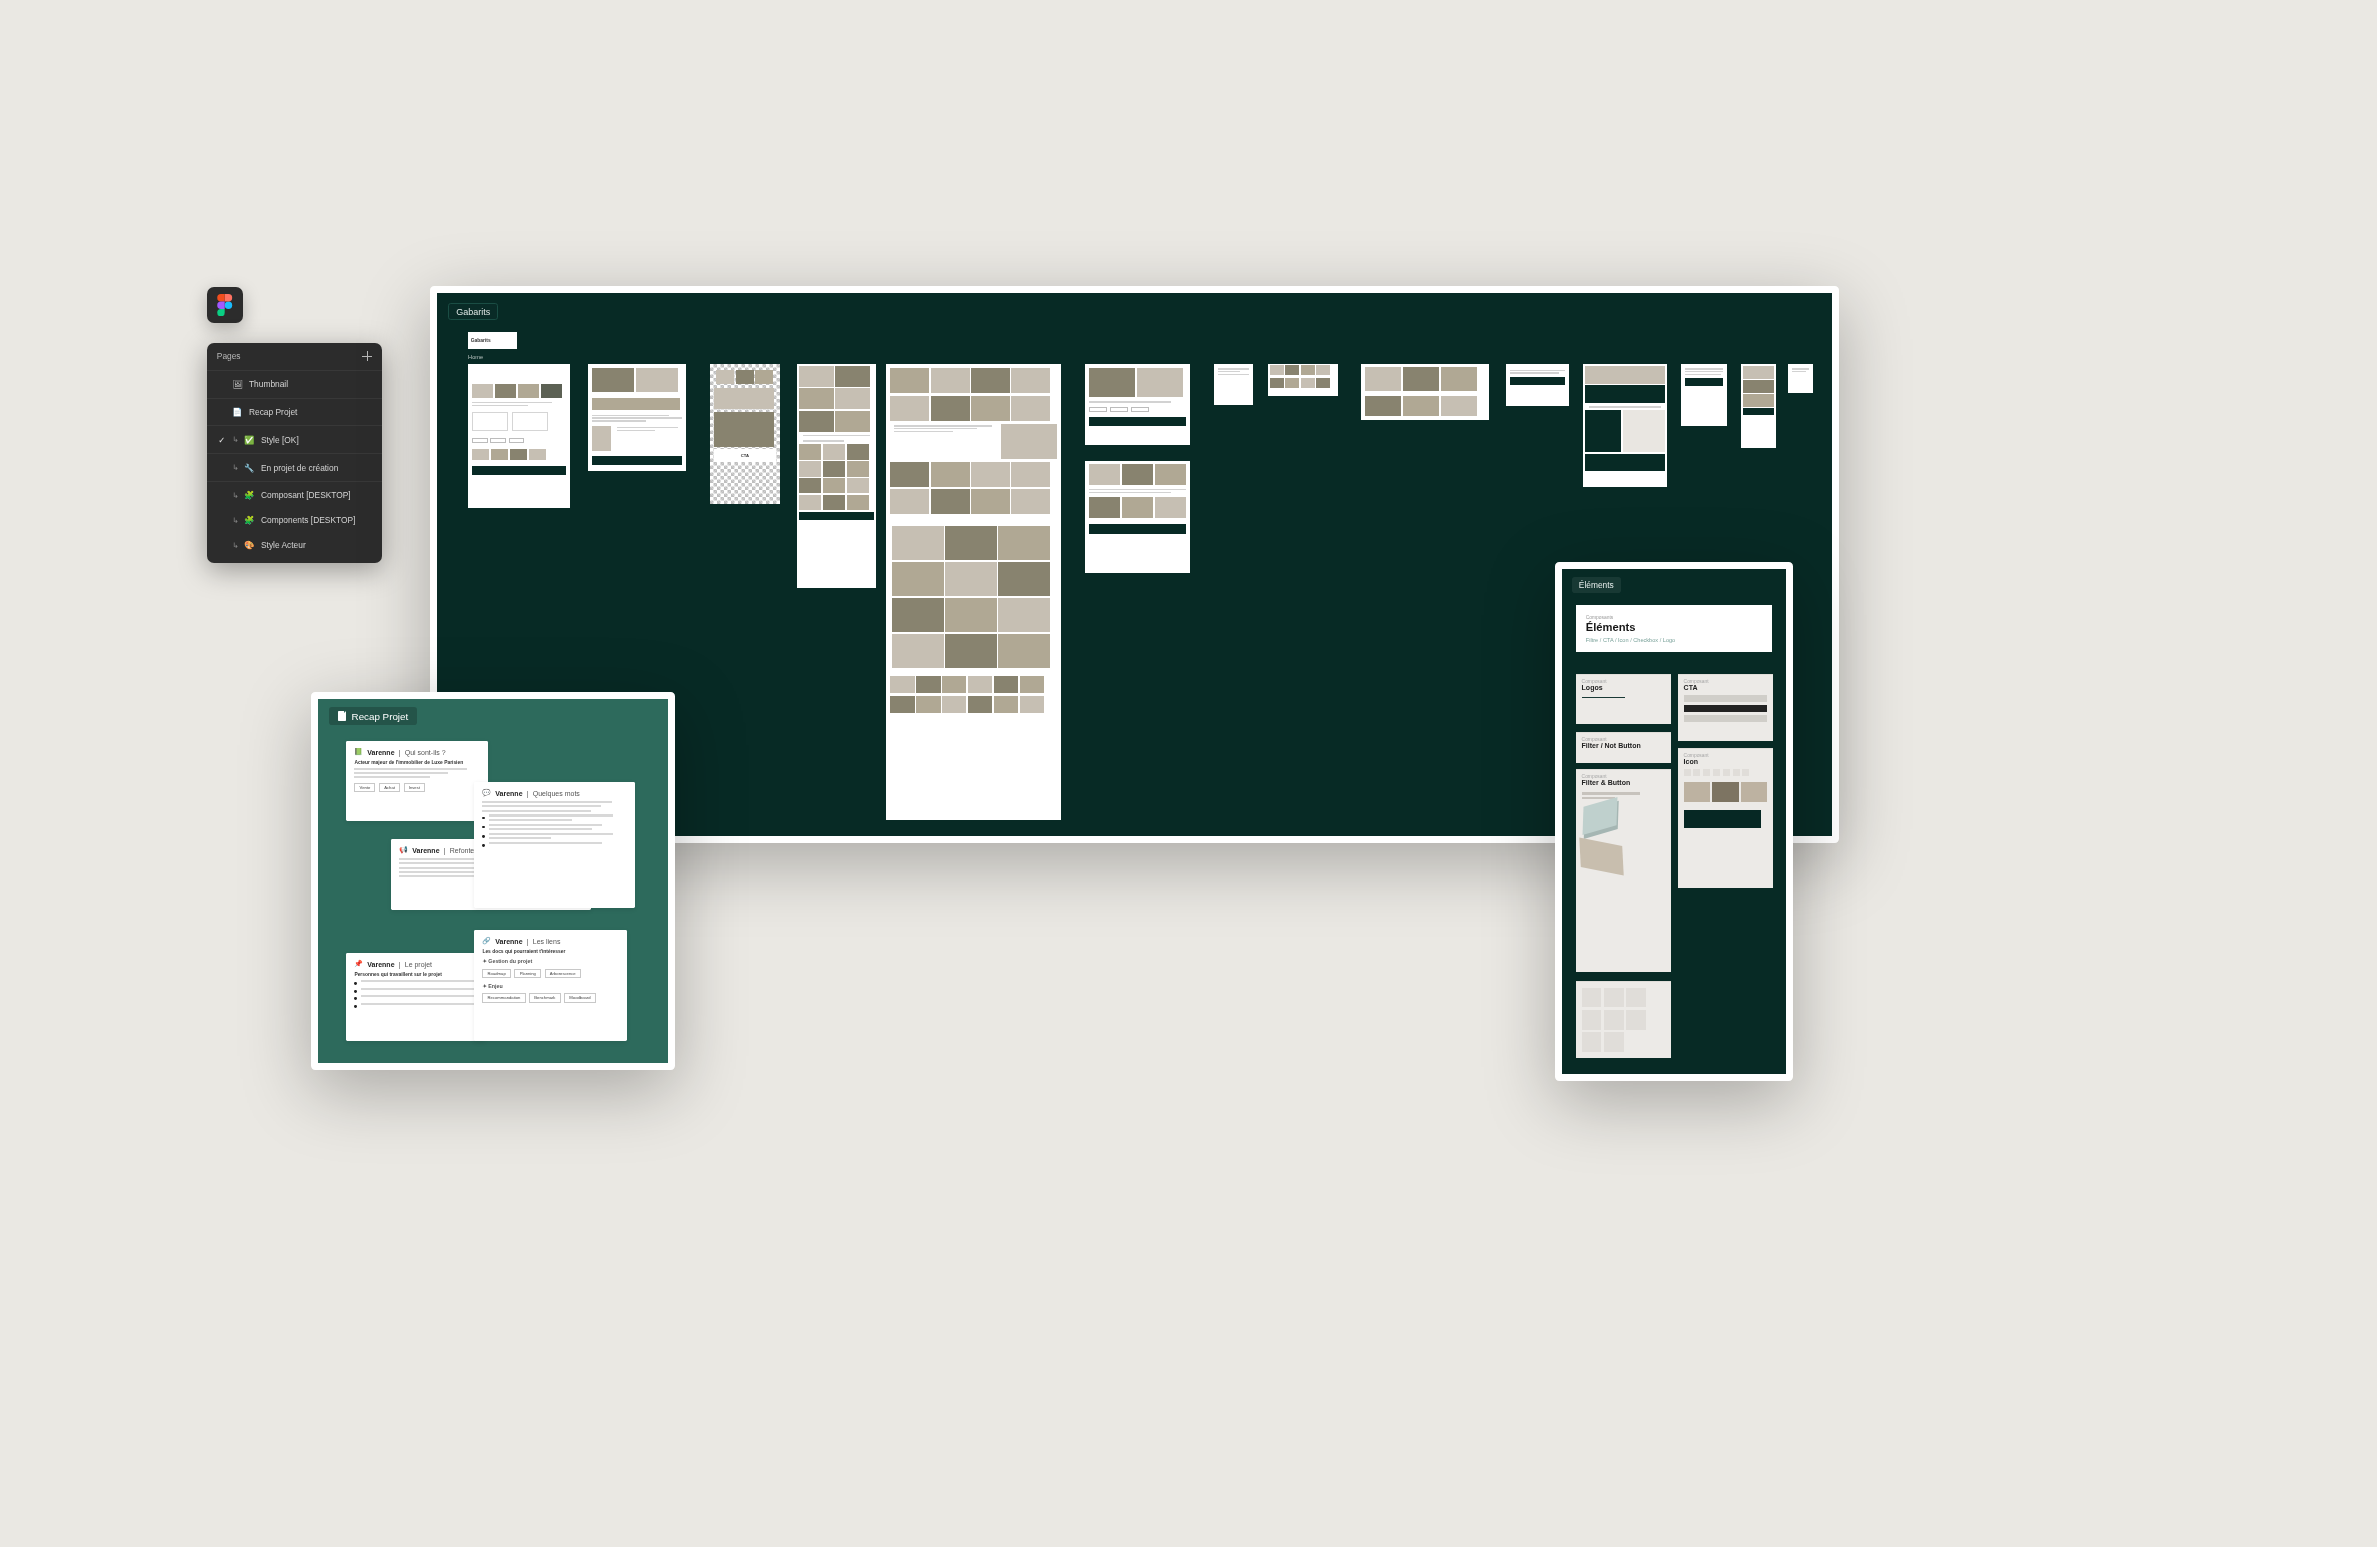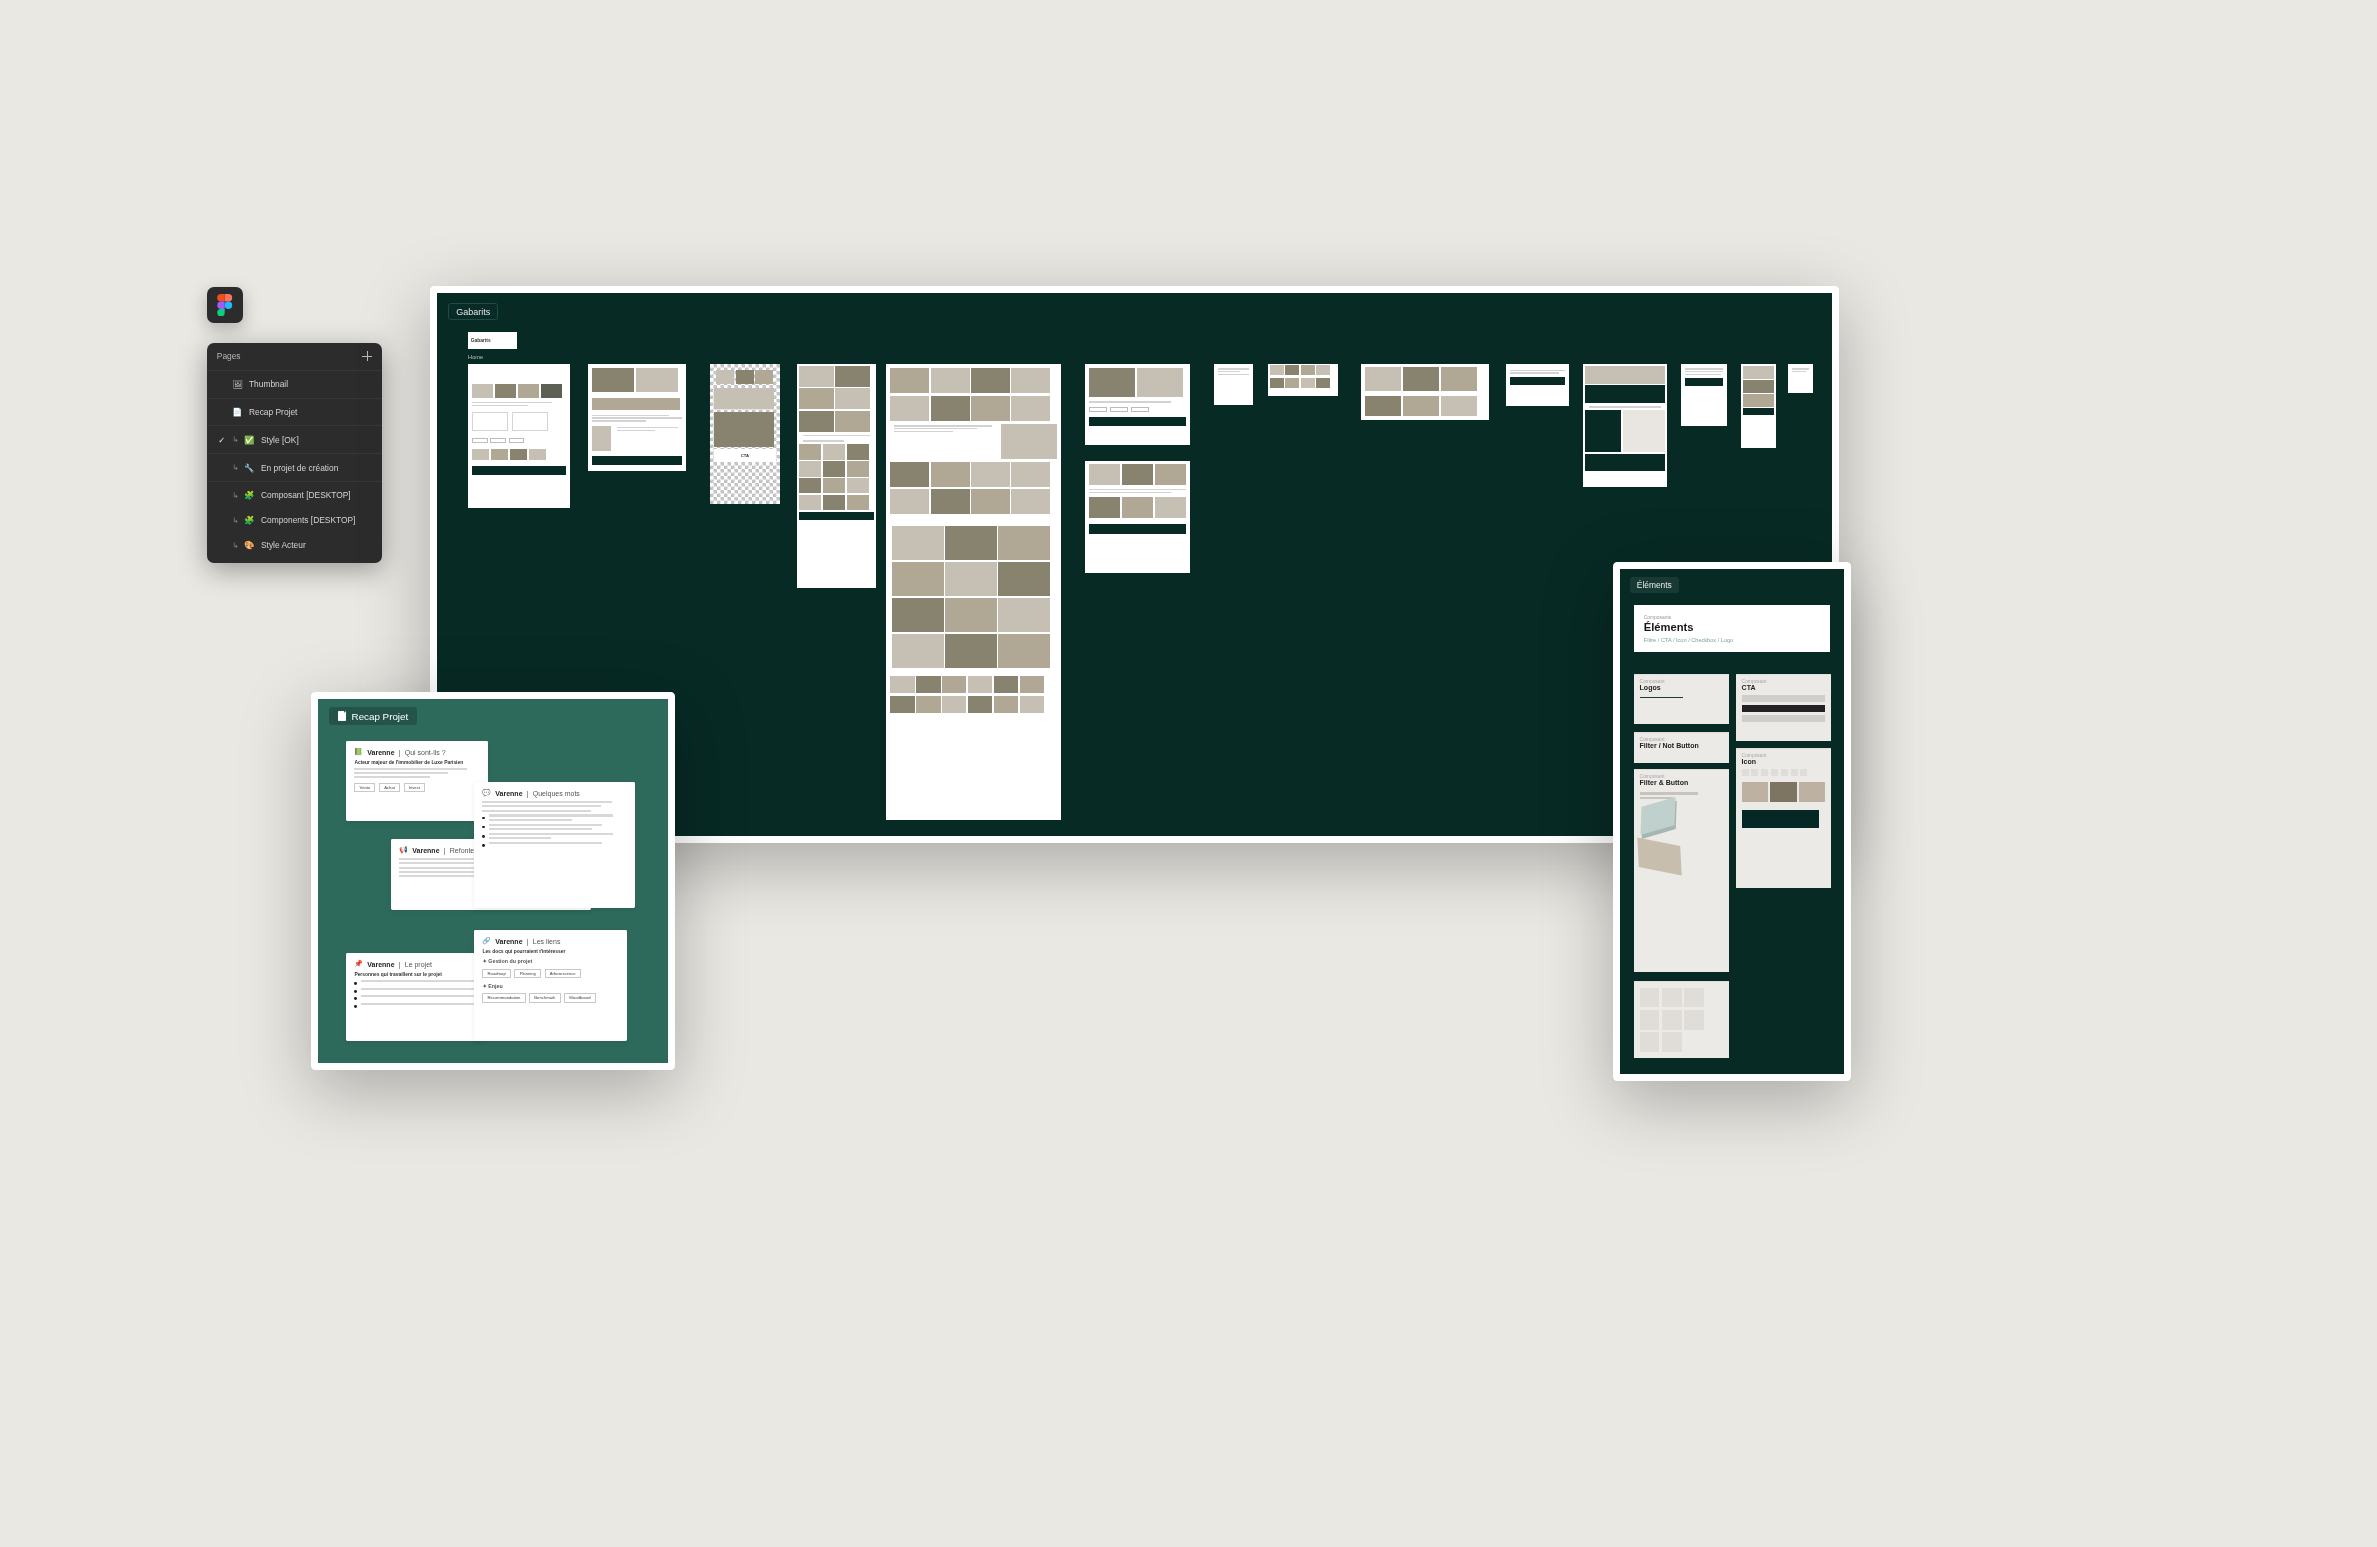--- a/index.html
+++ b/index.html
@@ -55,21 +55,21 @@
   .card-h .thin { font-weight:400; color:#555;}
   .card .line { height:2.1px; background:#d8d8d8; margin:2.1px 0;}
   .card .line.s1{width:90%}.card .line.s2{width:75%}.card .line.s3{width:60%}.card .line.s4{width:45%}.card .line.s5{width:82%}
   .chips { display:flex; gap:3.5px; flex-wrap:wrap; margin-top:4.2px;}
   .chip { border:0.7px solid #c8c8c8; padding:1.4px 4.2px; font-size:4.2px; color:#444;}
   .bullet { display:flex; gap:4.2px; align-items:flex-start; font-size:4.9px; color:#333; margin-top:2.8px;}
   .blk-dot{width:2.8px;height:2.8px;border-radius:50%;background:#222;margin-top:2.1px;flex-shrink:0;}
   .sub-h { font-size:5.3px; font-weight:700; color:#555; margin-top:4.2px; }
 
   
-  .elements { position:absolute; left:1613px; top:562px; width:238px; height:519px; background:#072a25; border:7px solid #fff; border-radius:4.2px; box-shadow:0 19.6px 70px rgba(0,0,0,.28); overflow:hidden;}
+  .elements { position:absolute; left:1555px; top:562px; width:238px; height:519px; background:#072a25; border:7px solid #fff; border-radius:4.2px; box-shadow:0 19.6px 70px rgba(0,0,0,.28); overflow:hidden;}
   .el-tag { position:absolute; left:9.8px; top:8.4px; background:rgba(255,255,255,.07); color:#e5eceb; font-size:8.4px; padding:2.8px 7px; border-radius:2.8px;}
   .el-head { position:absolute; left:14px; top:36px; right:14px; background:#fff; padding:9.8px 9.8px 8.4px;}
   .el-head .lbl { font-size:4.9px; color:#999;}
   .el-head .ttl { font-size:11.2px; font-weight:700; color:#161616; margin-top:1.4px;}
   .el-head .crumb { font-size:5.6px; color:#7aa29a; margin-top:4.2px;}
   .el-panel { position:absolute; background:#eceae7; border-top:0.7px solid #e0ddd9;}
   .el-panel .cap { font-size:4.9px; color:#a8a8a8; padding:4.2px 5.6px 0;}
   .el-panel .ptl { font-size:7px; font-weight:700; color:#222; padding:0 5.6px 4.2px;}
   .grid { display:flex; flex-wrap:wrap; gap:2.8px; padding:0 5.6px 5.6px;}
   .tile { width:19.6px; height:15.4px; background:#e0ddd9;}

